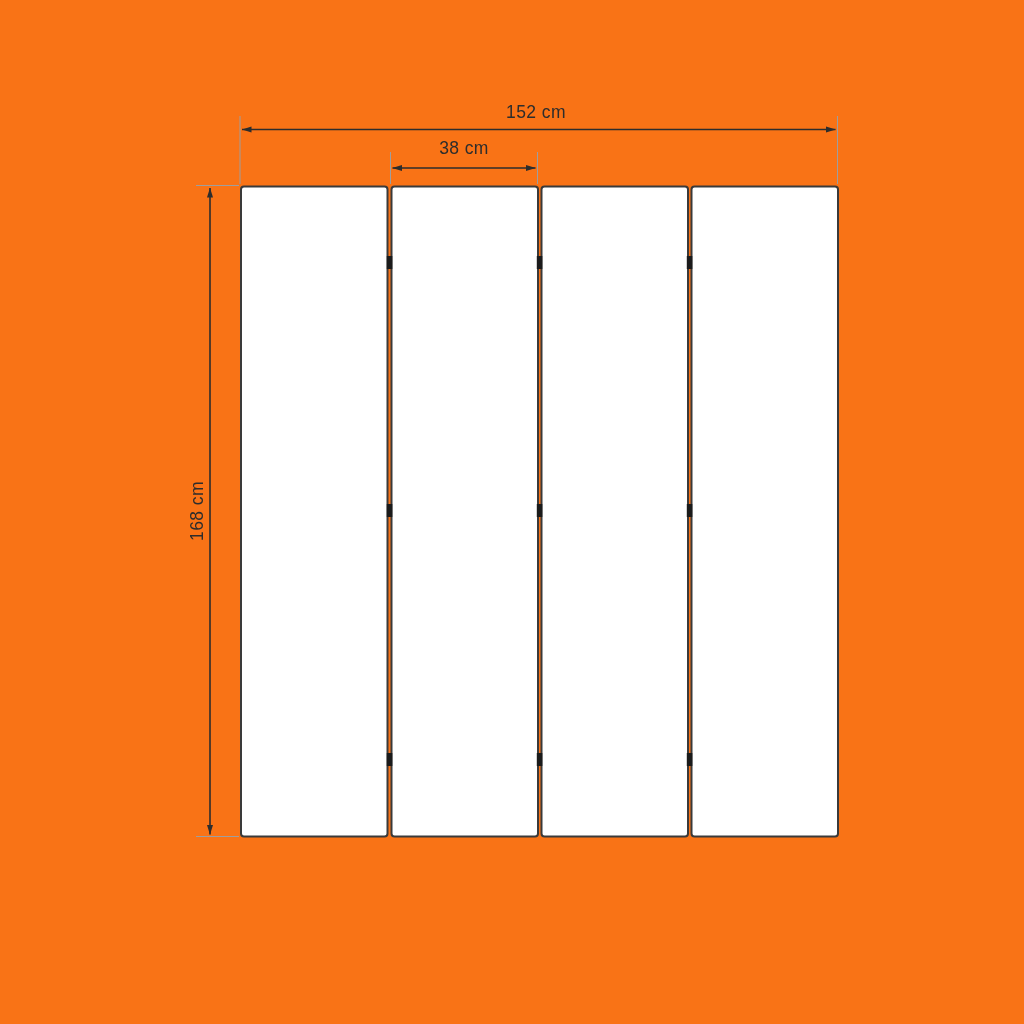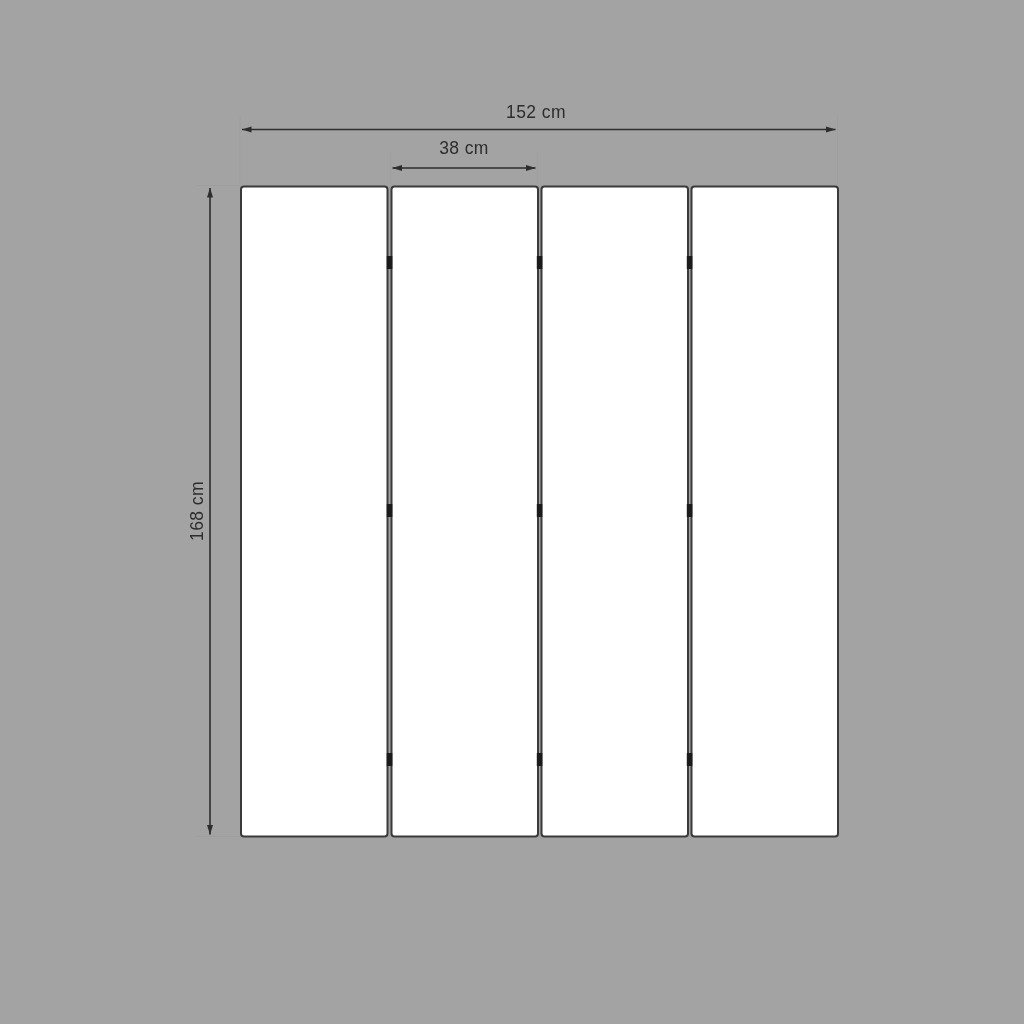--- a/index.html
+++ b/index.html
@@ -4,21 +4,21 @@
 <style>
   html, body {
     margin: 0;
     padding: 0;
     background: #ffffff;
   }
   .page {
     position: relative;
     width: 1024px;
     height: 1024px;
-    background: #a3a3a3;
+    background: #f97316;
     overflow: hidden;
     font-family: "Liberation Sans", sans-serif;
   }
   svg { display: block; }
   .panel {
     fill: #ffffff;
     stroke: #3a3a3a;
     stroke-width: 2;
   }
   .hinge {

